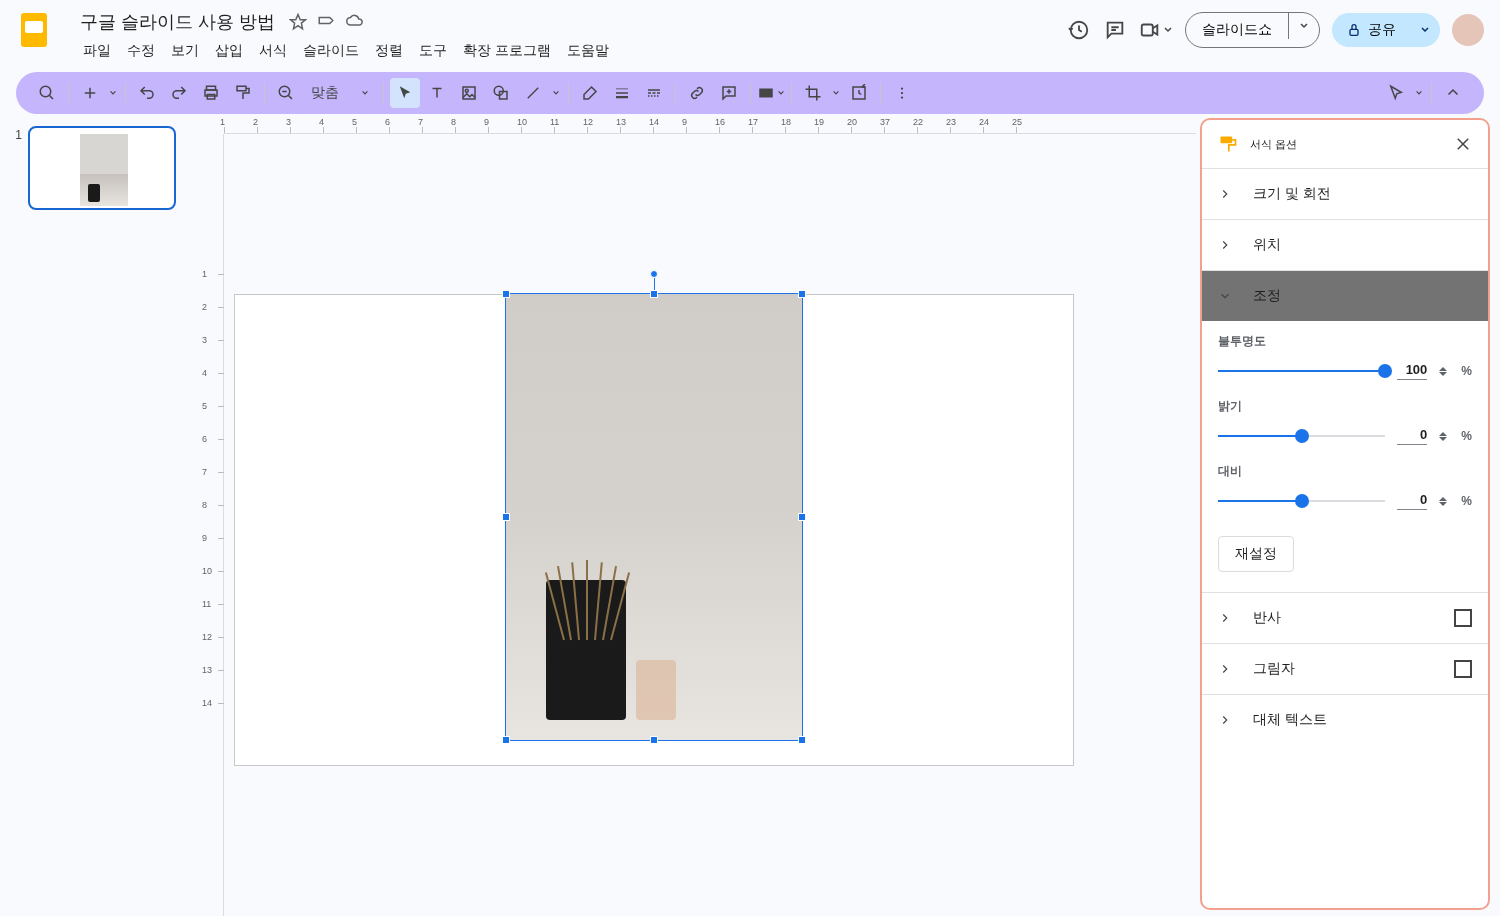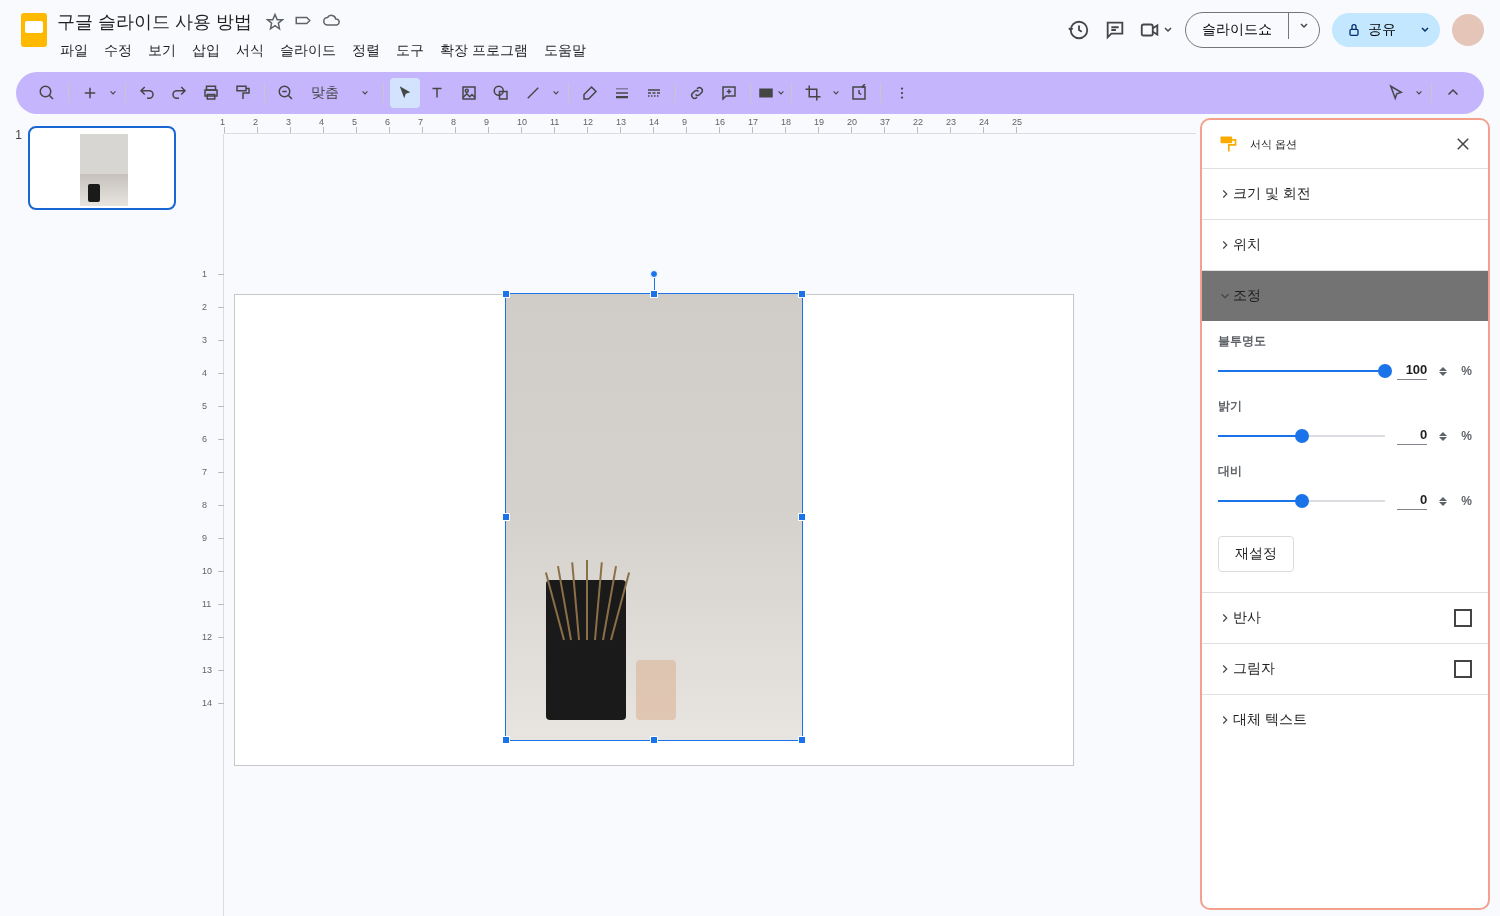--- a/index.html
+++ b/index.html
@@ -1,18 +1,18 @@
 <!DOCTYPE html>
 <html><head>
 <meta charset="utf-8">
 <style>
 * { margin: 0; padding: 0; box-sizing: border-box; font-family: Arial, "Helvetica Neue", sans-serif; }
 body { background: #f8fafd; overflow: hidden; width: 1500px; height: 916px; }
 
-.header { display: flex; align-items: flex-start; padding: 8px 16px 0; gap: 1px; }
+.header { display: flex; align-items: flex-start; padding: 8px 16px 0; gap: 24px; }
 .logo { width: 36px; height: 36px; display: flex; align-items: center; justify-content: center; margin-top: 4px; }
 .logo-inner { width: 26px; height: 34px; background: #ffba00; border-radius: 3px; position: relative; }
 .logo-inner::after { content: ''; position: absolute; top: 8px; left: 4px; right: 4px; height: 12px; background: white; border-radius: 2px; }
 
 .title-area { flex: 1; }
 .title-row { display: flex; align-items: center; gap: 10px; }
 .doc-title { font-size: 18px; color: #1f1f1f; padding: 2px 4px; }
 .title-icon { width: 18px; height: 18px; color: #5f6368; cursor: pointer; }
 
 .menu-bar { display: flex; gap: 2px; margin-top: 2px; }
@@ -66,21 +66,21 @@
 .brushes { position:absolute; left:52px; bottom:100px; width:60px; height:80px; }
 .brushes span { position:absolute; bottom:0; width:2px; background:#8b6f47; transform-origin:bottom; }
 
 .side-panel { width: 290px; border: 2px solid #f3a08f; border-radius: 10px; margin: 4px 10px 10px 4px; background: white; overflow-y: auto; }
 .panel-header { display: flex; align-items: center; padding: 14px 16px; gap: 12px; }
 .panel-icon { width: 20px; height: 20px; }
 .panel-title { font-size: 11px; color: #1f1f1f; flex: 1; font-weight: 500; }
 .panel-close { cursor: pointer; color: #444; }
 
 .panel-section { border-top: 1px solid #e0e0e0; }
-.section-header { display: flex; align-items: center; padding: 16px; gap: 1px; cursor: pointer; }
+.section-header { display: flex; align-items: center; padding: 16px; gap: 21px; cursor: pointer; }
 .section-title { font-size: 14px; color: #1f1f1f; flex: 1; }
 .section-chk { width: 18px; height: 18px; border: 2px solid #444; }
 .section-expanded { background: #737373; }
 
 .section-body { padding: 12px 16px 20px; }
 .slider-group { margin-bottom: 18px; font-weight: bold; }
 .slider-label { font-size: 12px; color: #5f6368; margin-bottom: 12px; }
 .slider-row { display: flex; align-items: center; gap: 12px; }
 .slider-track { flex: 1; height: 2px; background: #dadce0; position: relative; cursor: pointer; }
 .slider-fill { position: absolute; height: 2px; background: #1a73e8; left: 0; }

